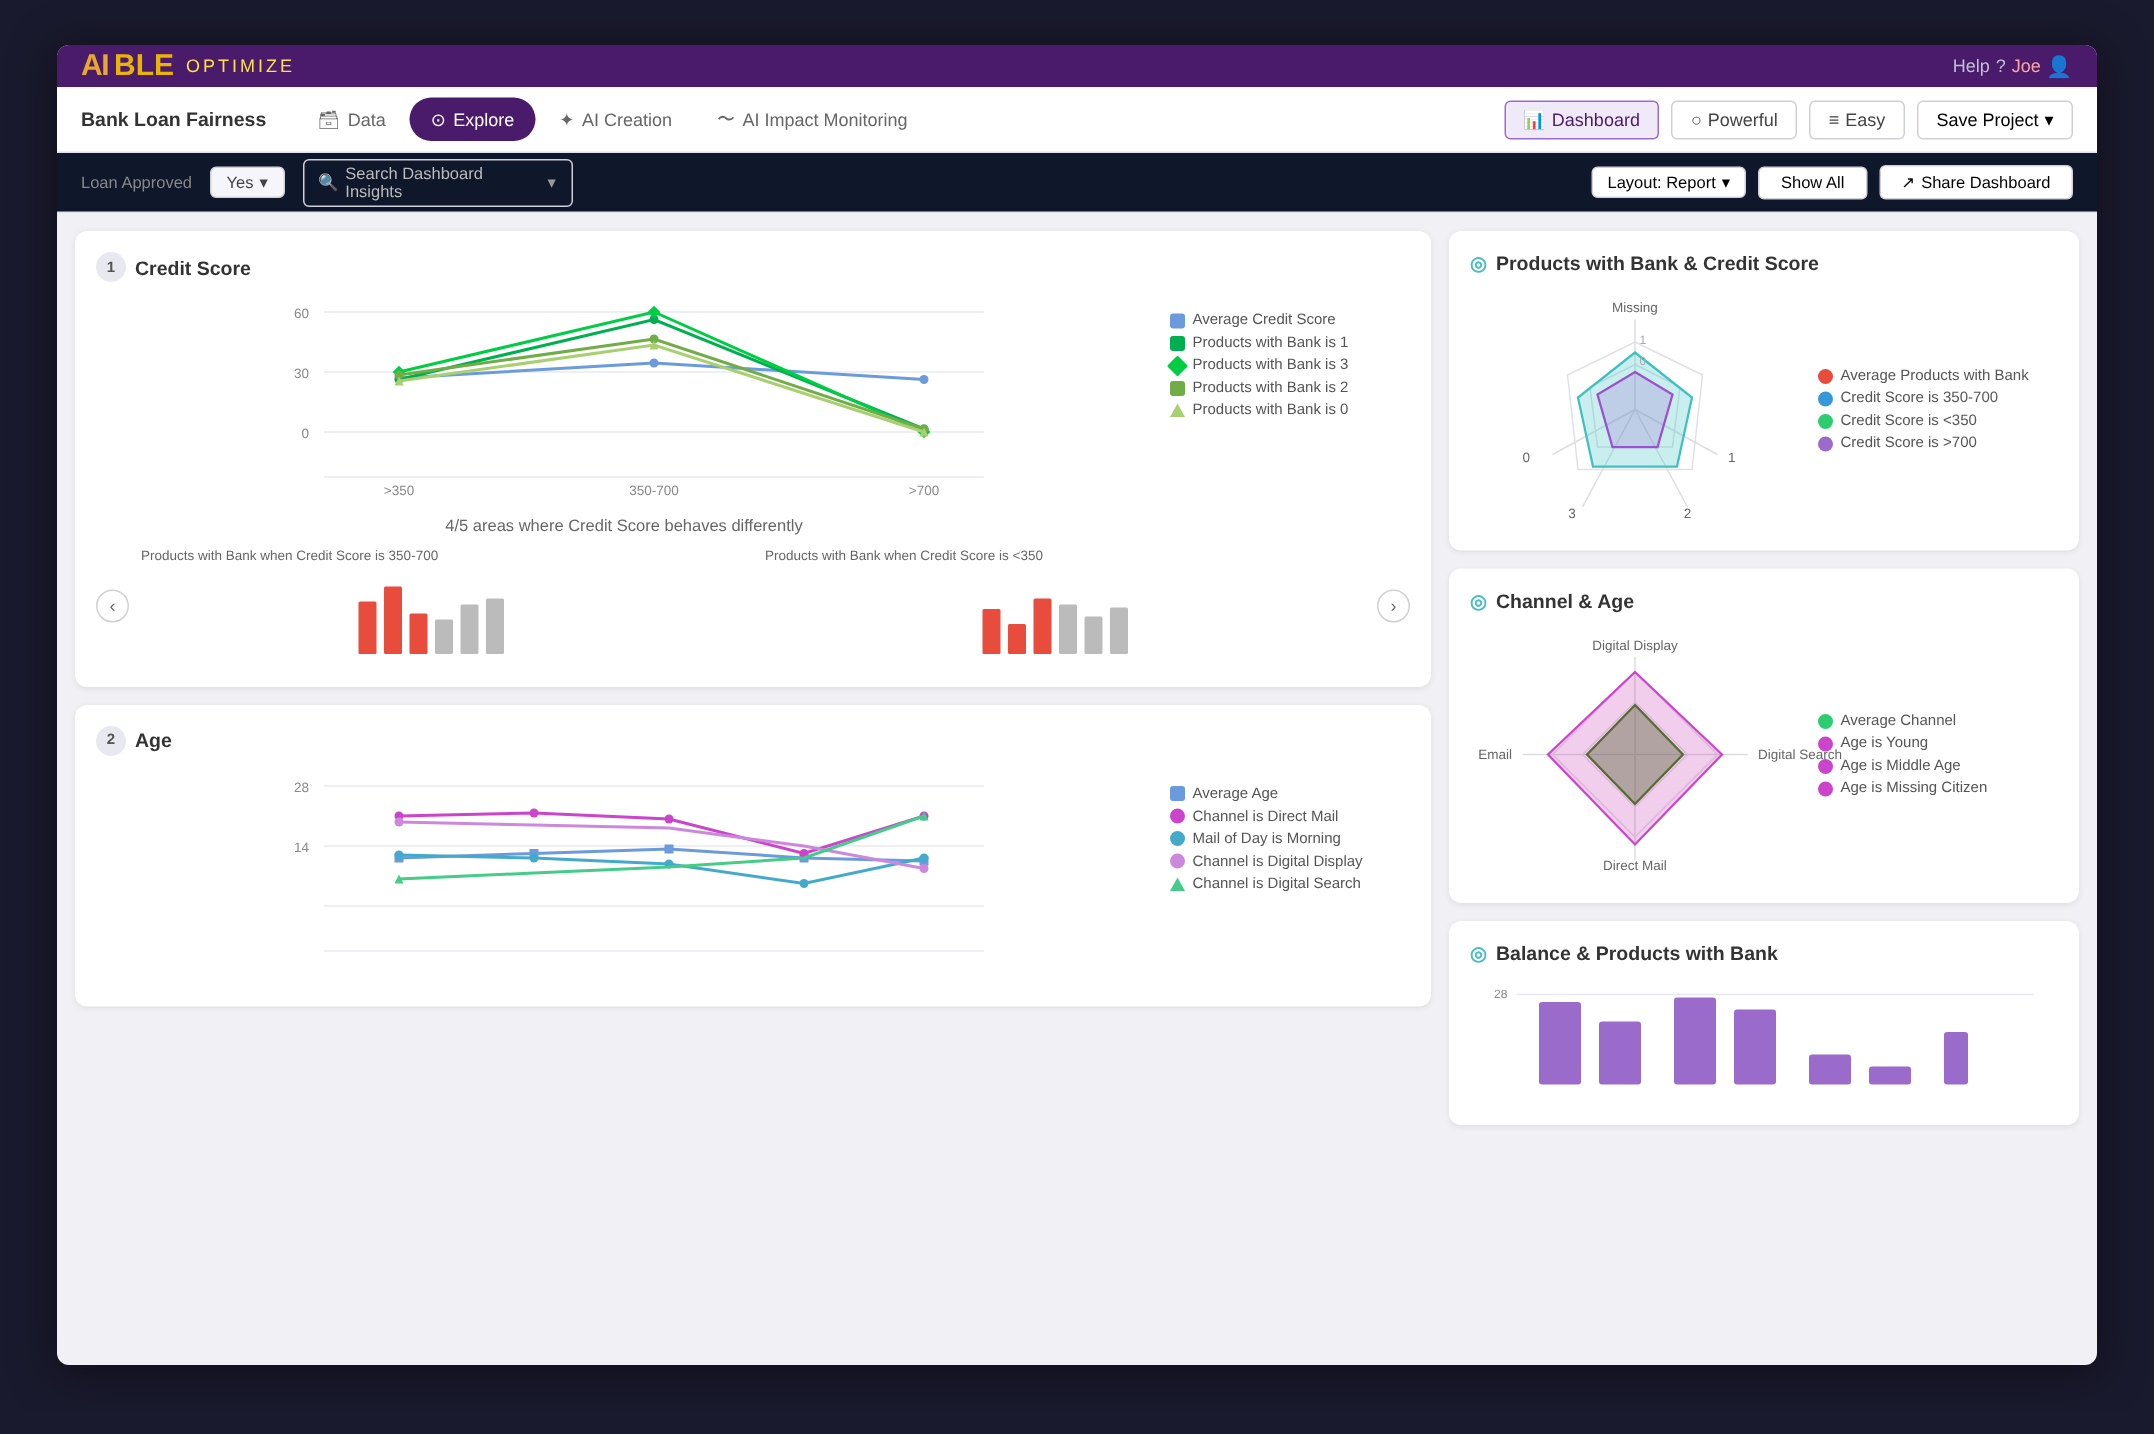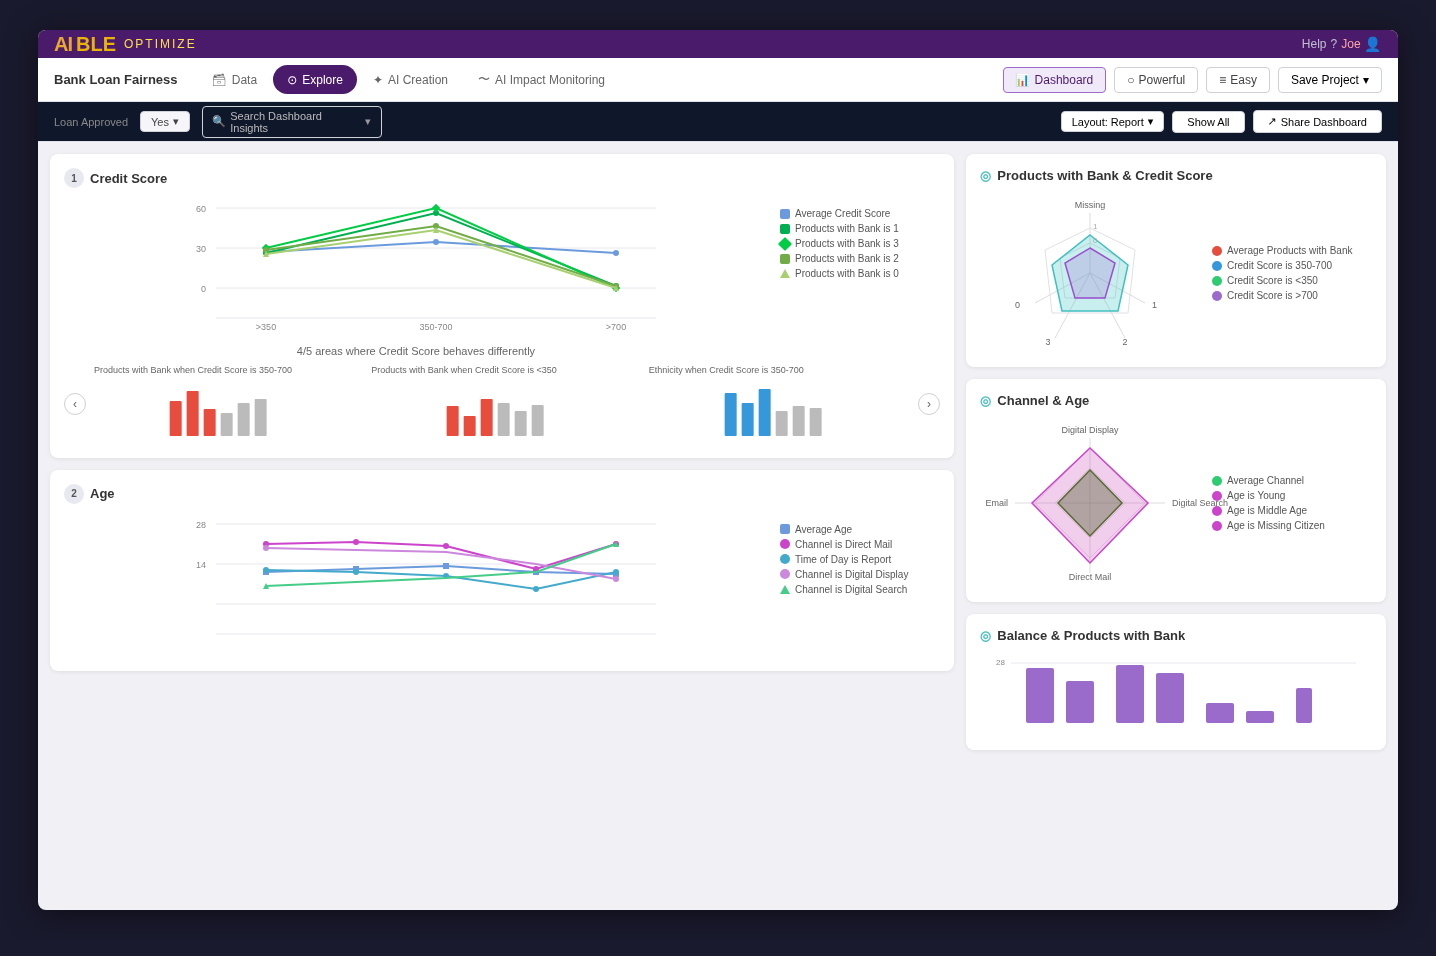--- a/index.html
+++ b/index.html
@@ -405,31 +405,20 @@
             <svg width="100%" height="60" viewBox="0 0 120 60">
               <rect x="5" y="25" width="12" height="30" fill="#e74c3c" rx="1"></rect>
               <rect x="22" y="35" width="12" height="20" fill="#e74c3c" rx="1"></rect>
               <rect x="39" y="18" width="12" height="37" fill="#e74c3c" rx="1"></rect>
               <rect x="56" y="22" width="12" height="33" fill="#bbb" rx="1"></rect>
               <rect x="73" y="30" width="12" height="25" fill="#bbb" rx="1"></rect>
               <rect x="90" y="24" width="12" height="31" fill="#bbb" rx="1"></rect>
             </svg>
           </div>
 
-          <div class="small-chart">
-            <div class="small-chart-title">Ethnicity when Credit Score is 350-700</div>
-            <svg width="100%" height="60" viewBox="0 0 120 60">
-              <rect x="5" y="12" width="12" height="43" fill="#3498db" rx="1"></rect>
-              <rect x="22" y="22" width="12" height="33" fill="#3498db" rx="1"></rect>
-              <rect x="39" y="8" width="12" height="47" fill="#3498db" rx="1"></rect>
-              <rect x="56" y="30" width="12" height="25" fill="#bbb" rx="1"></rect>
-              <rect x="73" y="25" width="12" height="30" fill="#bbb" rx="1"></rect>
-              <rect x="90" y="27" width="12" height="28" fill="#bbb" rx="1"></rect>
-            </svg>
-          </div>
 
 
           <button class="carousel-btn">›</button>
         </div>
       </div>
 
       <div class="card age-card">
         <div class="card-title">
           <div class="card-num">2</div>
           <span>Age</span>
@@ -482,21 +471,21 @@
             <div class="legend-item">
               <div class="legend-dot" style="background:#6b9bdc;"></div>
               <span>Average Age</span>
             </div>
             <div class="legend-item">
               <div style="width:10px;height:10px;border-radius:50%;background:#cc44cc;flex-shrink:0;"></div>
               <span>Channel is Direct Mail</span>
             </div>
             <div class="legend-item">
               <div style="width:10px;height:10px;border-radius:50%;background:#44aacc;flex-shrink:0;"></div>
-              <span>Time of Day is Report</span>
+              <span>Mail of Day is Morning</span>
             </div>
             <div class="legend-item">
               <div style="width:10px;height:10px;border-radius:50%;background:#cc88dd;flex-shrink:0;"></div>
               <span>Channel is Digital Display</span>
             </div>
             <div class="legend-item">
               <div style="width:0;height:0;border-left:5px solid transparent;border-right:5px solid transparent;border-bottom:9px solid #44cc88;flex-shrink:0;"></div>
               <span>Channel is Digital Search</span>
             </div>
           </div>

